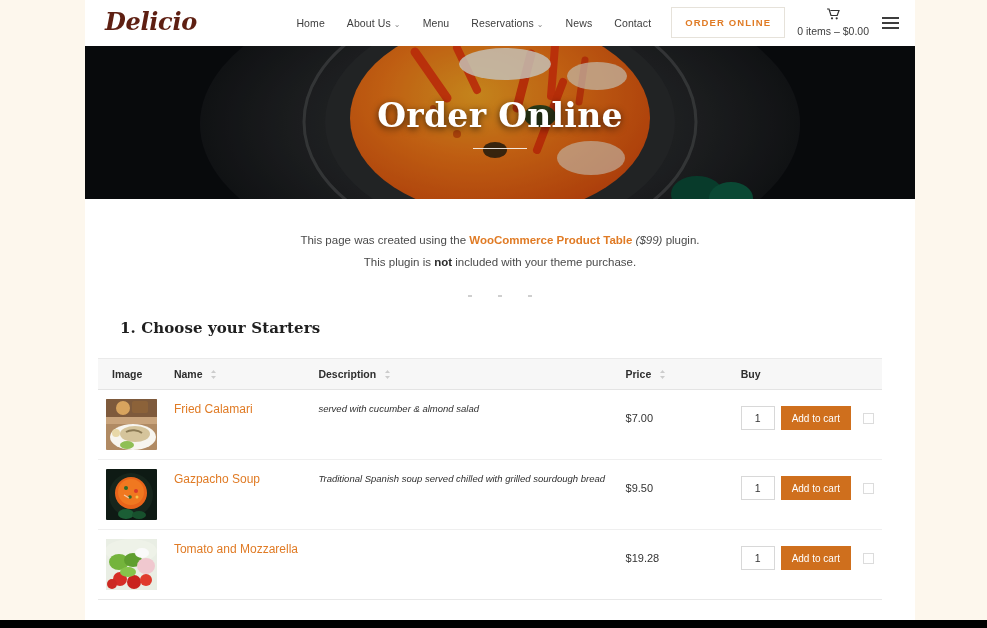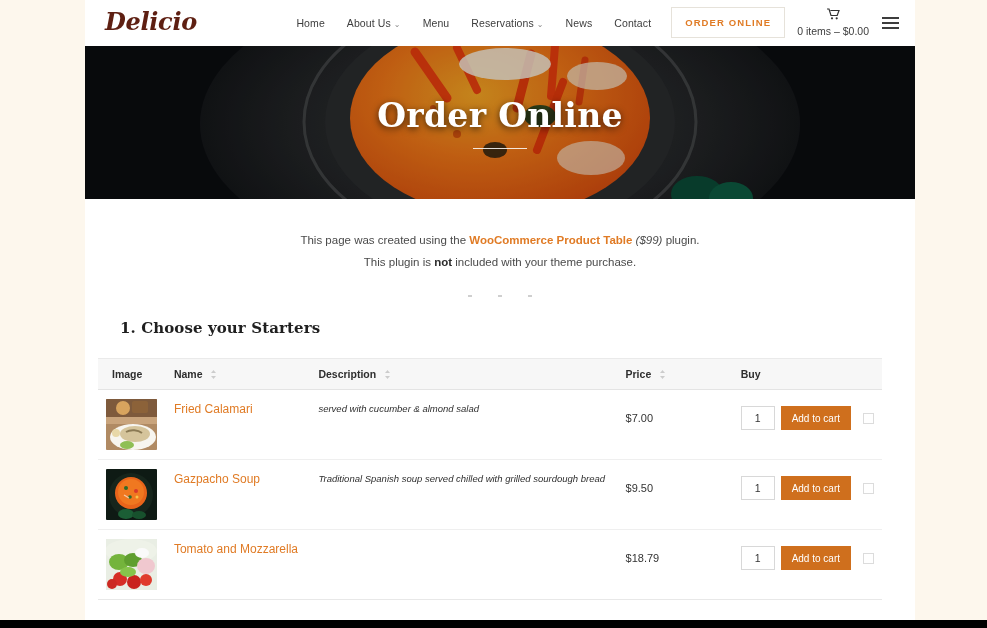--- a/index.html
+++ b/index.html
@@ -498,21 +498,21 @@
               </svg>
             </span>
           </td>
           <td>
             <a class="prod-name">Tomato and Mozzarella</a>
           </td>
           <td>
             <span class="prod-desc"></span>
           </td>
           <td>
-            <span class="price">$18.79</span>
+            <span class="price">$19.28</span>
           </td>
           <td class="cell-buy">
             <div class="buy-group">
               <input class="qty" type="text" value="1" style="">
               <button class="add-btn">Add to cart</button>
               <span class="chk"></span>
             </div>
           </td>
         </tr>
 

